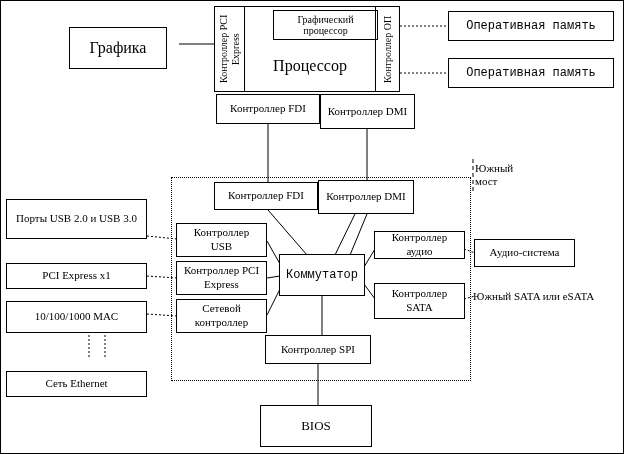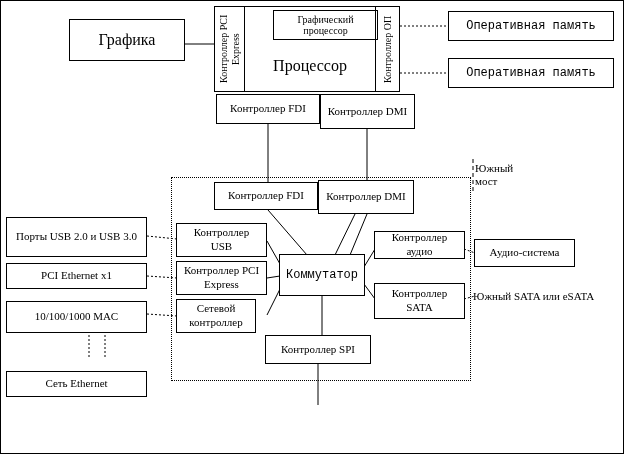--- a/index.html
+++ b/index.html
@@ -84,21 +84,21 @@
     <line class="dot" x1="146" y1="313" x2="176" y2="315"></line>
     <line class="dot" x1="88" y1="326" x2="88" y2="358"></line>
     <line class="dot" x1="104" y1="326" x2="104" y2="358"></line>
 
     <line class="dot" x1="463" y1="248" x2="474" y2="252"></line>
     <line class="dot" x1="463" y1="298" x2="474" y2="295"></line>
 
     <line class="dash" x1="472" y1="158" x2="472" y2="192"></line>
   </svg>
 
-  <div class="box big" style="left:68px; top:18px; width:116px; height:42px;">Графика</div>
+  <div class="box big" style="left:68px; top:26px; width:98px; height:42px;">Графика</div>
 
   <div class="box proc" style="left:213px; top:5px; width:186px; height:86px;">
     <div class="vstrip strip-left">Контроллер PCI Express</div>
     <div class="gpu-box">Графический процессор</div>
     <div class="proc-label">Процессор</div>
     <div class="vstrip strip-right">Контроллер ОП</div>
   </div>
 
   <div class="box mid" style="left:447px; top:10px; width:166px; height:30px;">Оперативная память</div>
   <div class="box mid" style="left:447px; top:57px; width:166px; height:30px;">Оперативная память</div>
@@ -107,31 +107,32 @@
   <div class="box" style="left:319px; top:93px; width:95px; height:35px;">Контроллер DMI</div>
 
   <div class="sb-outer" style="left:170px; top:176px; width:300px; height:204px;"></div>
   <div class="plain" style="left:474px; top:161px; width:50px;">Южный мост</div>
 
   <div class="box" style="left:213px; top:181px; width:104px; height:28px;">Контроллер FDI</div>
   <div class="box" style="left:317px; top:179px; width:96px; height:34px;">Контроллер DMI</div>
 
   <div class="box" style="left:175px; top:222px; width:91px; height:34px;">Контроллер USB</div>
   <div class="box" style="left:175px; top:260px; width:91px; height:34px;">Контроллер PCI Express</div>
-  <div class="box" style="left:175px; top:298px; width:80px; height:34px;">Сетевой контроллер</div>
+  <div class="box" style="left:175px; top:298px; width:91px; height:34px;">Сетевой контроллер</div>
 
   <div class="box mid" style="left:278px; top:253px; width:86px; height:42px;">Коммутатор</div>
 
   <div class="box" style="left:373px; top:230px; width:91px; height:28px;">Контроллер аудио</div>
   <div class="box" style="left:373px; top:282px; width:91px; height:36px;">Контроллер SATA</div>
 
   <div class="box" style="left:264px; top:334px; width:106px; height:29px;">Контроллер SPI</div>
 
-  <div class="box" style="left:5px; top:216px; width:141px; height:40px;">Порты USB 2.0 и USB 3.0</div>
-  <div class="box" style="left:5px; top:262px; width:141px; height:26px;">PCI Ethernet x1</div>
+  <div class="box" style="left:5px; top:198px; width:141px; height:40px;">Порты USB 2.0 и USB 3.0</div>
+  <div class="box" style="left:5px; top:262px; width:141px; height:26px;">PCI Express x1</div>
   <div class="box" style="left:5px; top:300px; width:141px; height:32px;text-align:center;">10/100/1000 MAC</div>
   <div class="box" style="left:5px; top:358px; width:141px; height:26px;margin-top:12px;">Сеть Ethernet</div>
 
   <div class="box" style="left:473px; top:238px; width:101px; height:28px;">Аудио-система</div>
   <div class="plain" style="left:472px; top:289px; width:150px;">Южный SATA или eSATA</div>
 
+  <div class="box" style="left:259px; top:404px; width:112px; height:42px; font-size:13px;">BIOS</div>
 
 </div>
 
 </body></html>

